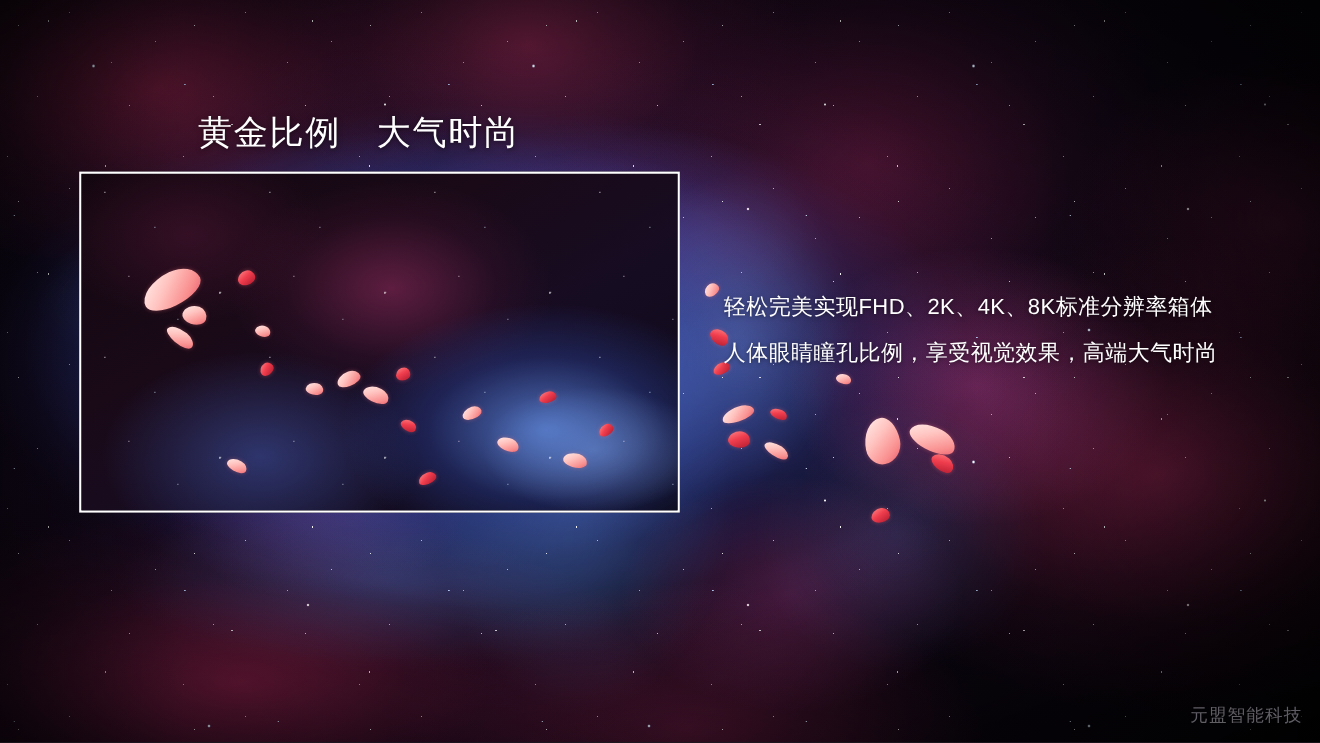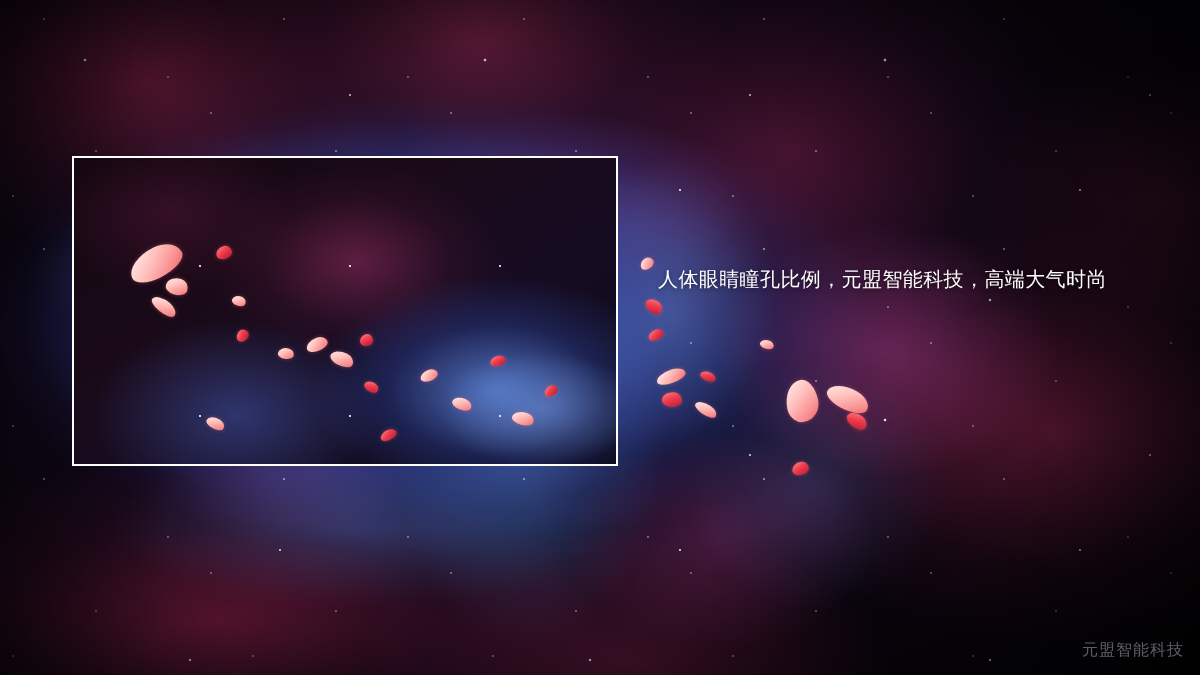--- a/index.html
+++ b/index.html
@@ -250,20 +250,22 @@
         <div class="petal pale" style="left: 346px; top: 212px; width: 18px; height: 11px; transform: rotate(-18deg);"></div>
         <div class="petal pale" style="left: 378px; top: 240px; width: 20px; height: 12px; transform: rotate(24deg);"></div>
         <div class="petal deep" style="left: 416px; top: 198px; width: 16px; height: 10px; transform: rotate(-10deg);"></div>
         <div class="petal pale" style="left: 438px; top: 254px; width: 22px; height: 13px; transform: rotate(16deg);"></div>
         <div class="petal deep" style="left: 470px; top: 228px; width: 14px; height: 10px; transform: rotate(-28deg);"></div>
         <div class="petal pale" style="left: 132px; top: 260px; width: 19px; height: 11px; transform: rotate(30deg);"></div>
         <div class="petal deep" style="left: 306px; top: 272px; width: 17px; height: 10px; transform: rotate(-22deg);"></div>
       </div>
   </div>
 
+  <div id="title">黄金比例　大气时尚</div>
 
   <div id="body-text">
-    <div class="body-line">人体眼睛瞳孔比例，元盟智能科技，高端大气时尚</div>
+    <div class="body-line">轻松完美实现FHD、2K、4K、8K标准分辨率箱体</div>
+    <div class="body-line">人体眼睛瞳孔比例，享受视觉效果，高端大气时尚</div>
   </div>
 
   <div id="watermark">元盟智能科技</div>
 
 </div>
 
 </body></html>

